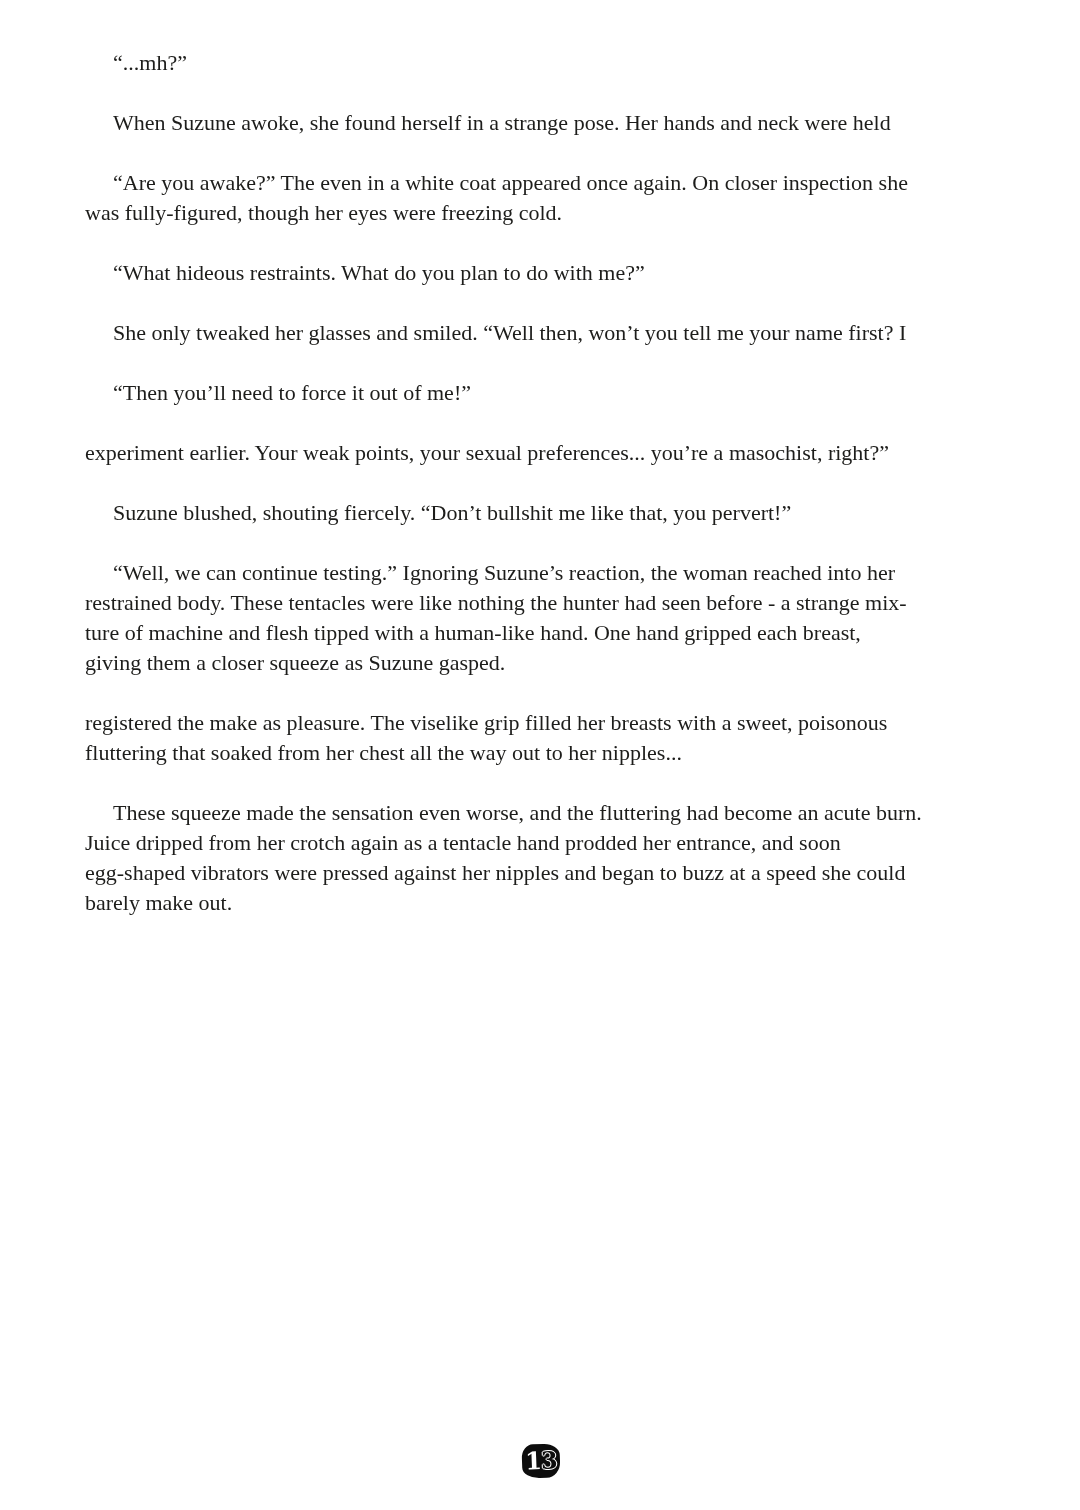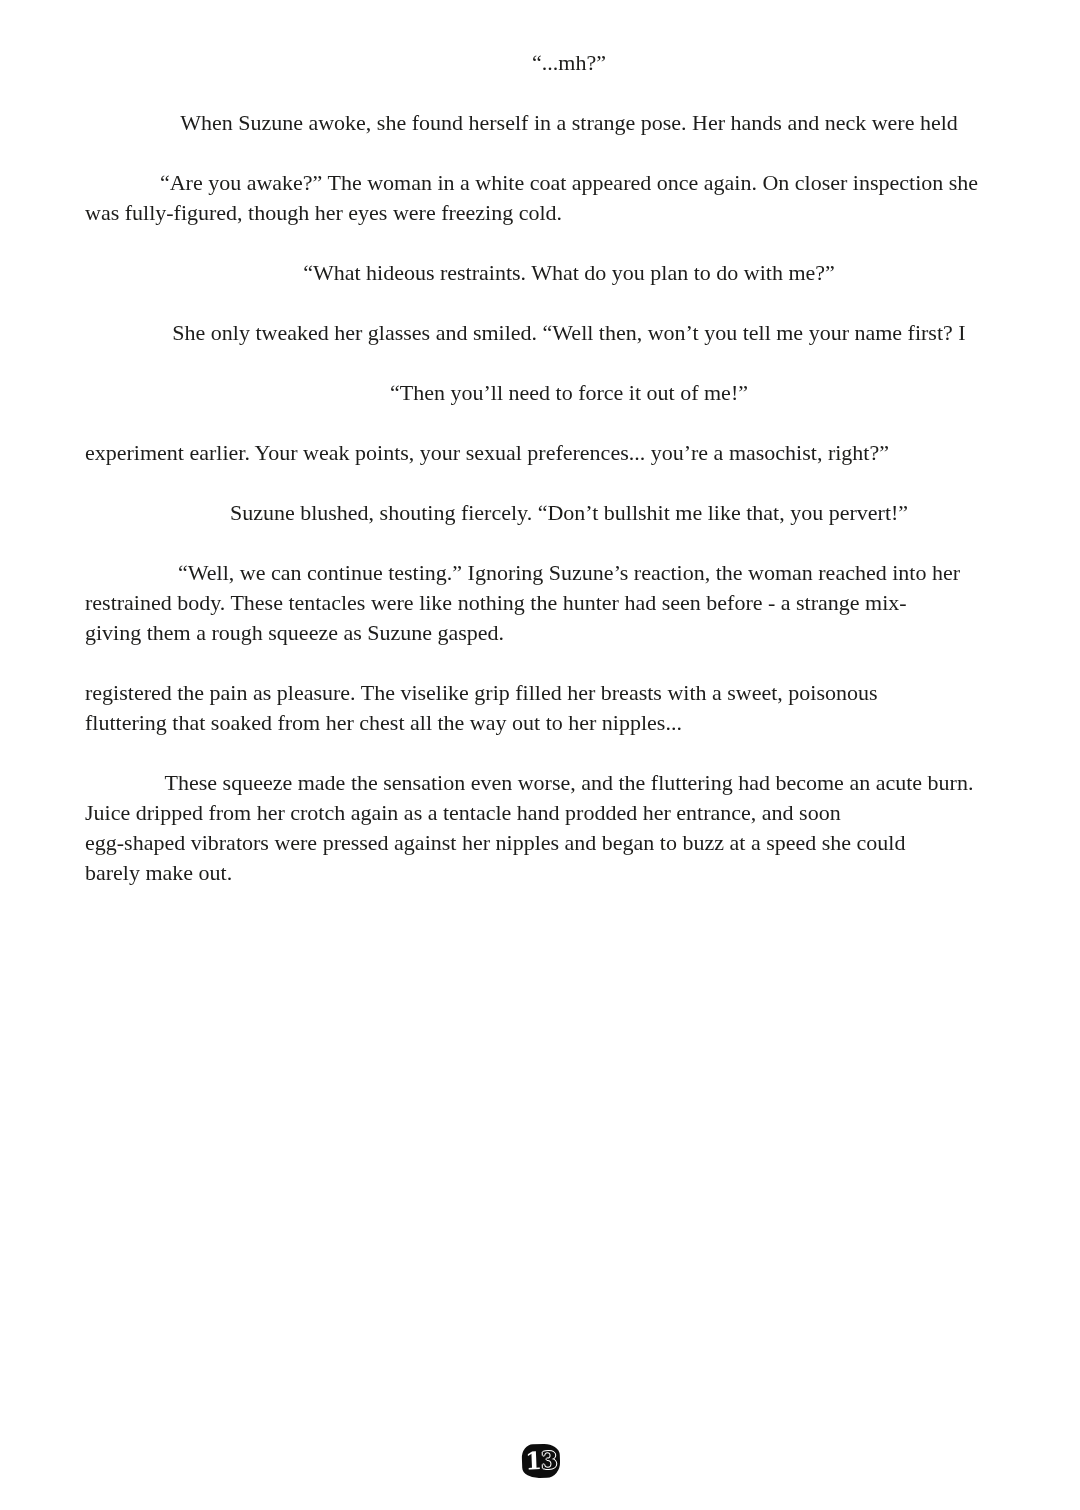--- a/index.html
+++ b/index.html
@@ -28,21 +28,20 @@
   .para {
     margin: 0 0 30px 0;
     padding: 0;
   }
   .line {
     display: block;
     white-space: nowrap;
   }
   .line.first {
     text-indent: 28px;
-    text-align: center;
   }
   .page-number-badge {
     position: absolute;
     top: 1444px;
     left: 522px;
     width: 38px;
     height: 34px;
     background: #0d0d0d;
     border-radius: 30% 42% 36% 46% / 40% 34% 46% 32%;
     transform: rotate(-2deg);
@@ -70,45 +69,46 @@
 
 <div class="page">
   <main class="content" id="story-text">
       <p class="para">
         <span class="line first">“...mh?”</span>
       </p>
       <p class="para">
         <span class="line first">When Suzune awoke, she found herself in a strange pose. Her hands and neck were held</span>
       </p>
       <p class="para">
-        <span class="line first">“Are you awake?” The woman in a white coat appeared once again. On closer inspection she</span>
+        <span class="line first">“Are you awake?” The even in a white coat appeared once again. On closer inspection she</span>
         <span class="line">was fully-figured, though her eyes were freezing cold.</span>
       </p>
       <p class="para">
         <span class="line first">“What hideous restraints. What do you plan to do with me?”</span>
       </p>
       <p class="para">
         <span class="line first">She only tweaked her glasses and smiled. “Well then, won’t you tell me your name first? I</span>
       </p>
       <p class="para">
         <span class="line first">“Then you’ll need to force it out of me!”</span>
       </p>
       <p class="para">
         <span class="line">experiment earlier. Your weak points, your sexual preferences... you’re a masochist, right?”</span>
       </p>
       <p class="para">
         <span class="line first">Suzune blushed, shouting fiercely. “Don’t bullshit me like that, you pervert!”</span>
       </p>
       <p class="para">
         <span class="line first">“Well, we can continue testing.” Ignoring Suzune’s reaction, the woman reached into her</span>
         <span class="line">restrained body. These tentacles were like nothing the hunter had seen before - a strange mix-</span>
-        <span class="line">giving them a rough squeeze as Suzune gasped.</span>
+        <span class="line">ture of machine and flesh tipped with a human-like hand. One hand gripped each breast,</span>
+        <span class="line">giving them a closer squeeze as Suzune gasped.</span>
       </p>
       <p class="para">
-        <span class="line">registered the pain as pleasure. The viselike grip filled her breasts with a sweet, poisonous</span>
+        <span class="line">registered the make as pleasure. The viselike grip filled her breasts with a sweet, poisonous</span>
         <span class="line">fluttering that soaked from her chest all the way out to her nipples...</span>
       </p>
       <p class="para">
         <span class="line first">These squeeze made the sensation even worse, and the fluttering had become an acute burn.</span>
         <span class="line">Juice dripped from her crotch again as a tentacle hand prodded her entrance, and soon</span>
         <span class="line">egg-shaped vibrators were pressed against her nipples and began to buzz at a speed she could</span>
         <span class="line">barely make out.</span>
       </p>
     </main>
   <div class="page-number-badge">

